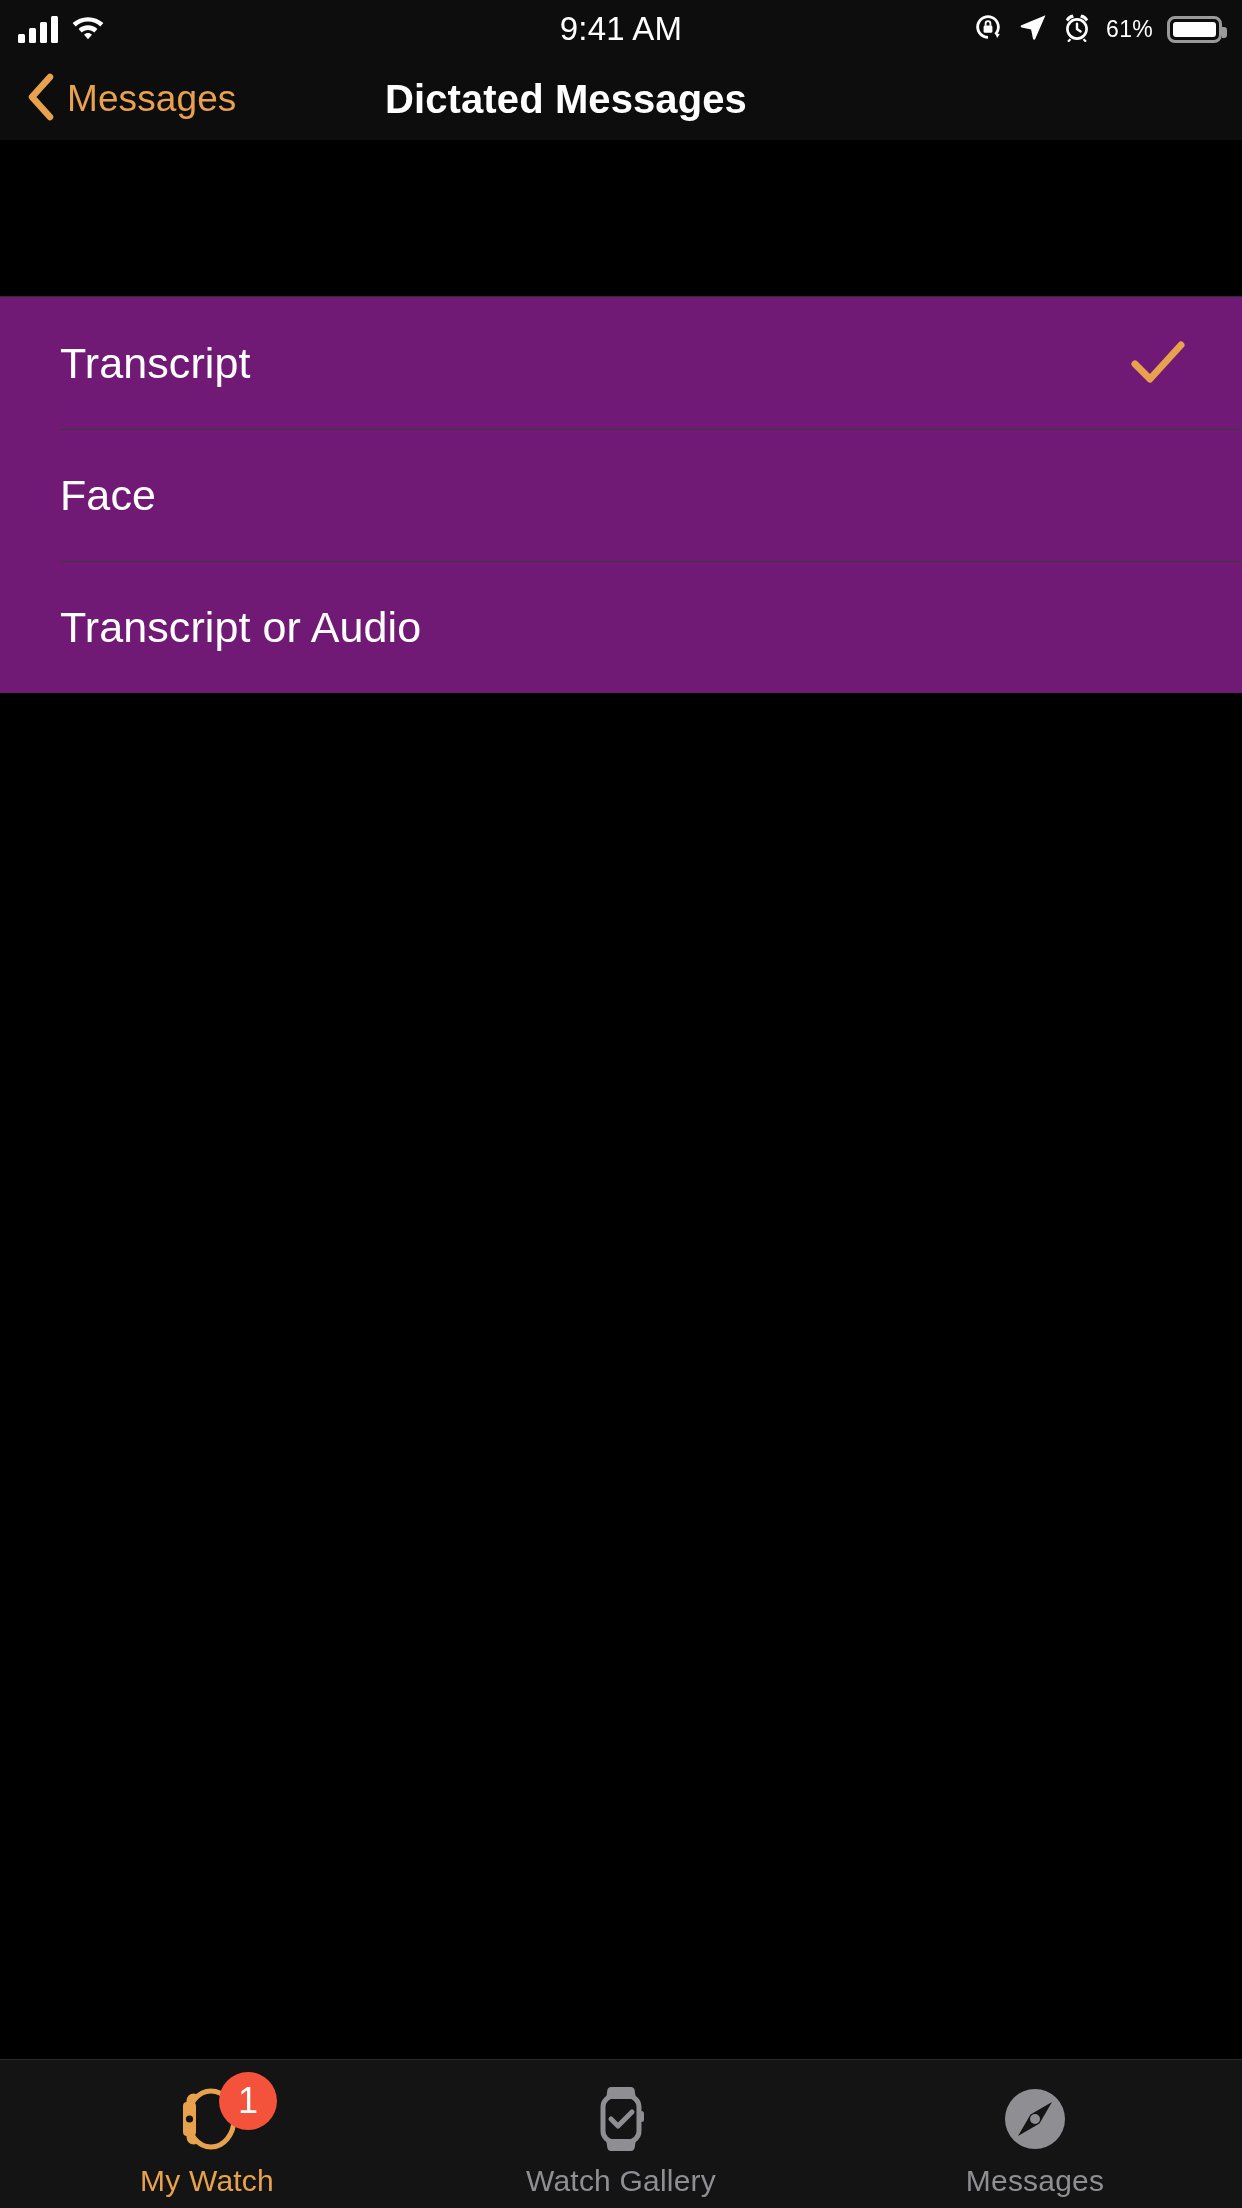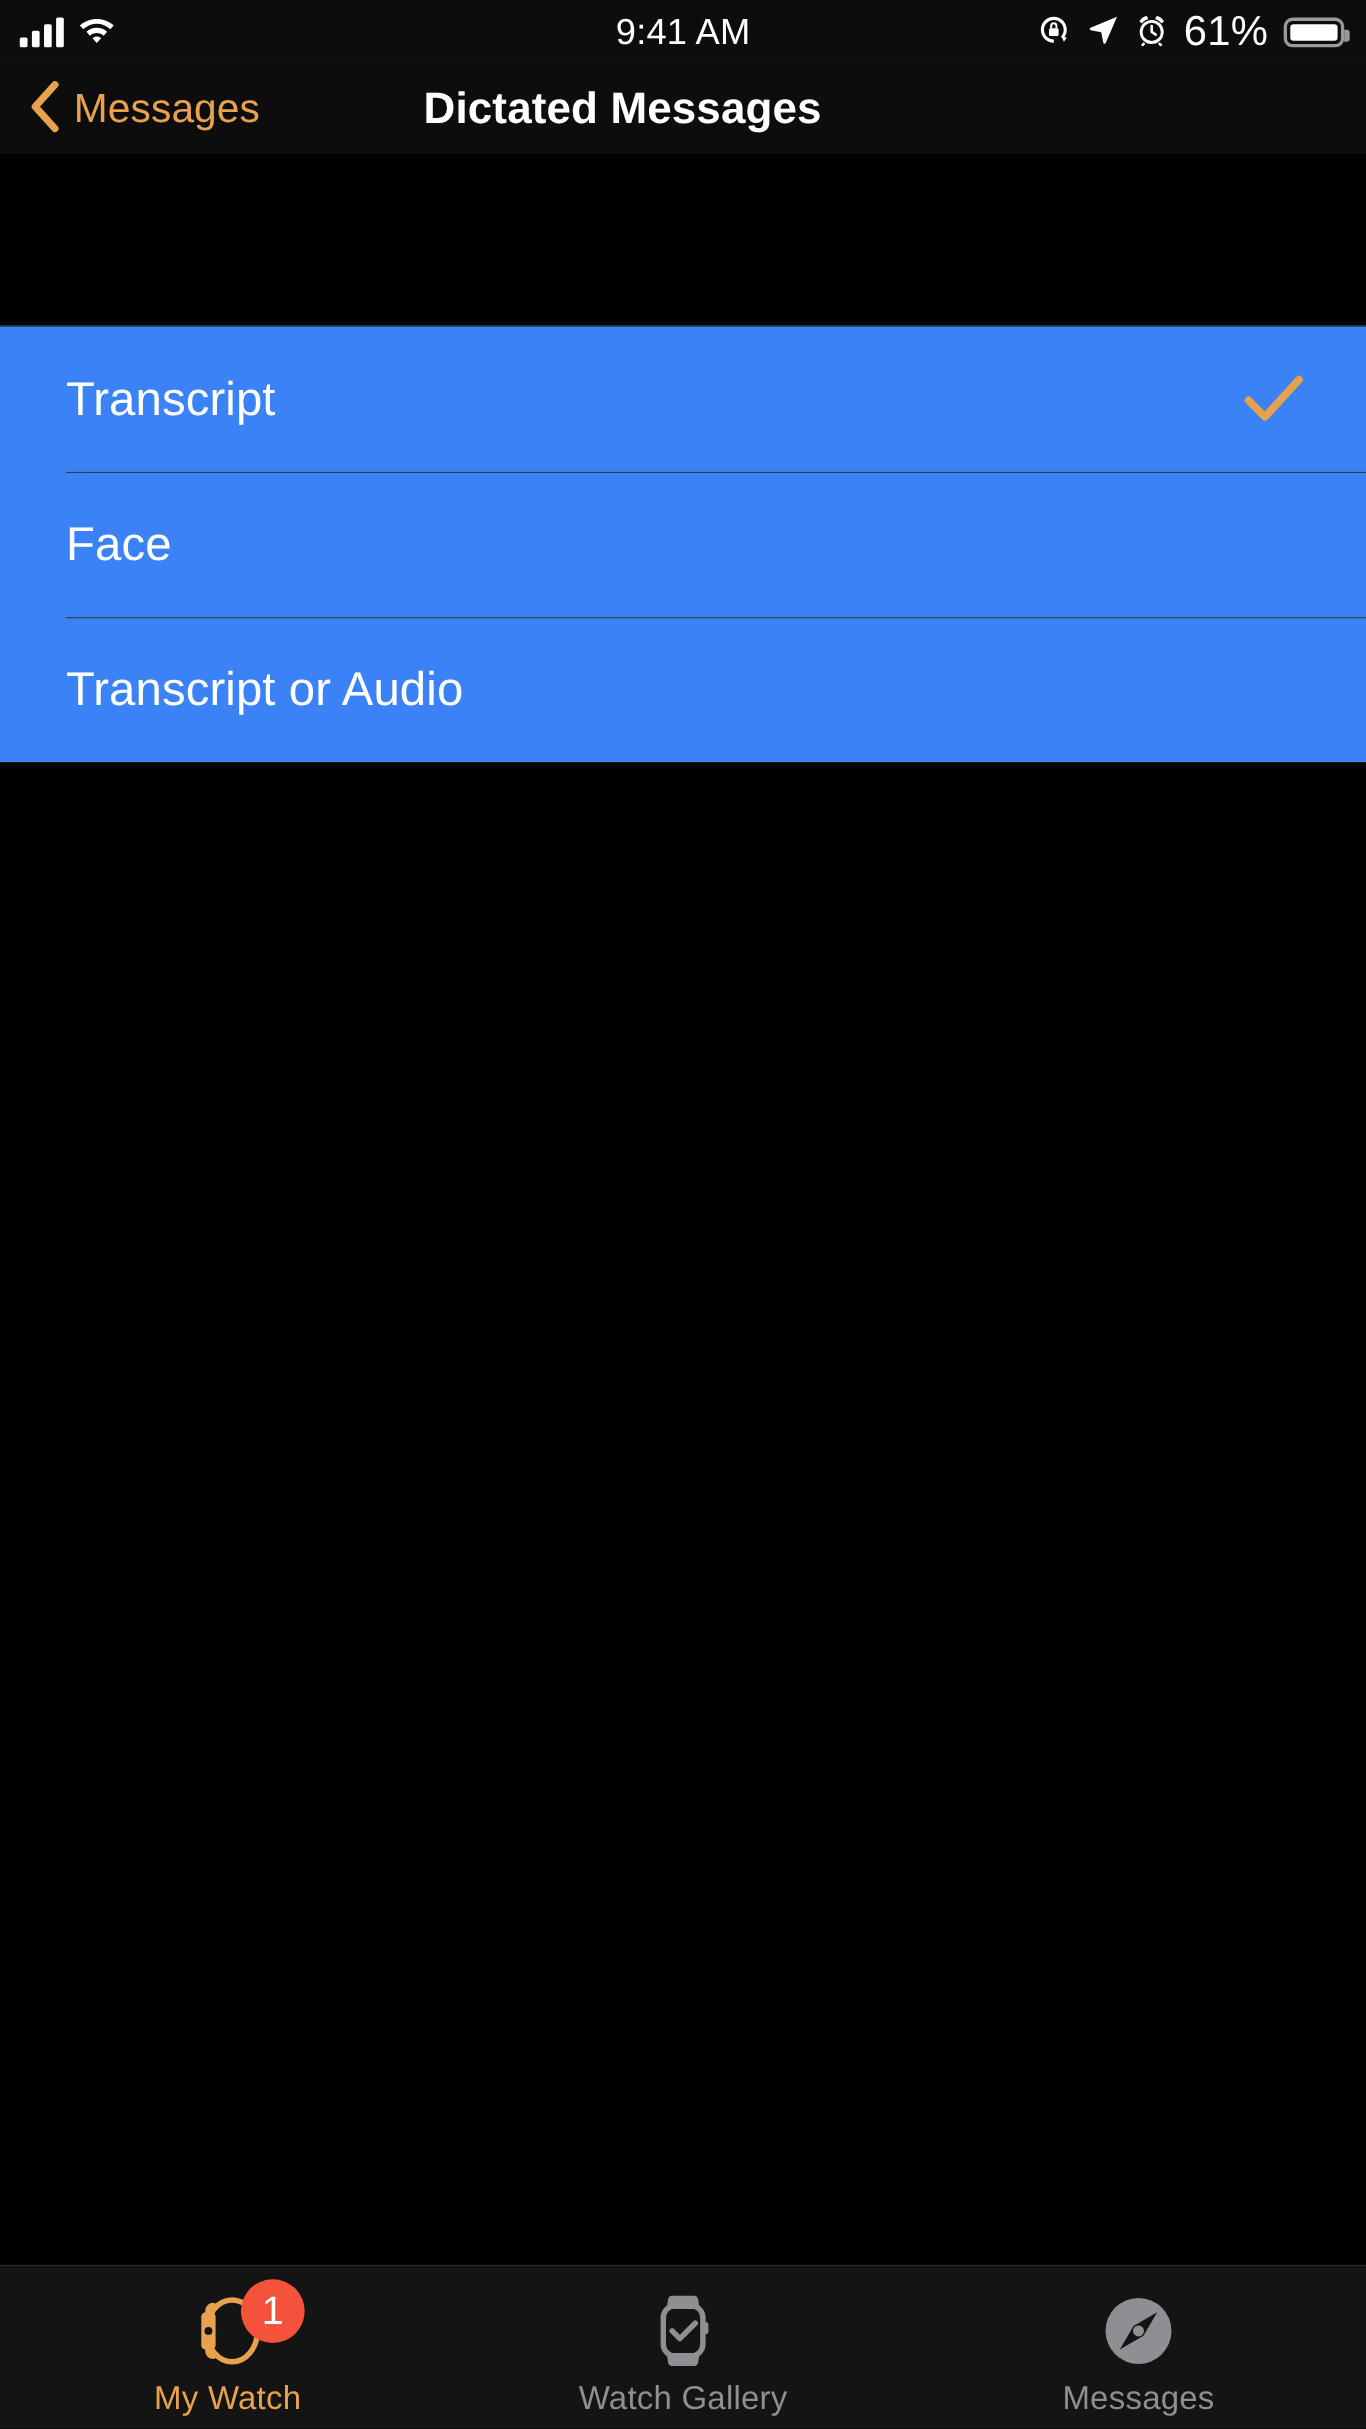--- a/index.html
+++ b/index.html
@@ -36,21 +36,21 @@
   .sb-right {
     position:absolute; right:20px; top:0; height:58px;
     display:flex; align-items:center; gap:14px;
   }
   .signal { display:flex; align-items:flex-end; gap:4px; height:28px; }
   .signal i { display:block; width:7px; background:#fff; border-radius:1.5px; }
   .signal i:nth-child(1){ height:9px; }
   .signal i:nth-child(2){ height:15px; }
   .signal i:nth-child(3){ height:21px; }
   .signal i:nth-child(4){ height:27px; }
-  .batt-pct { font-size:38px; font-weight:500; letter-spacing:0.3px; }
+  .batt-pct { font-size:23px; font-weight:500; letter-spacing:0.3px; }
   .batt {
     width:55px; height:27px;
     border:3px solid #9a9a9a; border-radius:8px;
     position:relative; display:flex; align-items:center; padding:3px;
   }
   .batt::after{
     content:""; position:absolute; right:-8px; top:8px;
     width:5px; height:11px; background:#9a9a9a;
     border-radius:0 3px 3px 0;
   }
@@ -74,21 +74,21 @@
     color:#fff; font-size:40px; font-weight:600; letter-spacing:0.1px;
   }
 
   
   .gap { position:absolute; top:140px; left:0; width:1242px; height:156px; background:#000; }
 
   
   .list {
     position:absolute; top:296px; left:0;
     width:1242px;
-    background:#3b82f6;
+    background:#701a75;
     border-top:1px solid #2d2d2f;
     border-bottom:1px solid #2d2d2f;
   }
   .row {
     position:relative;
     height:132px;
     display:flex; align-items:center;
     padding:0 56px 0 60px;
     cursor:pointer;
   }

